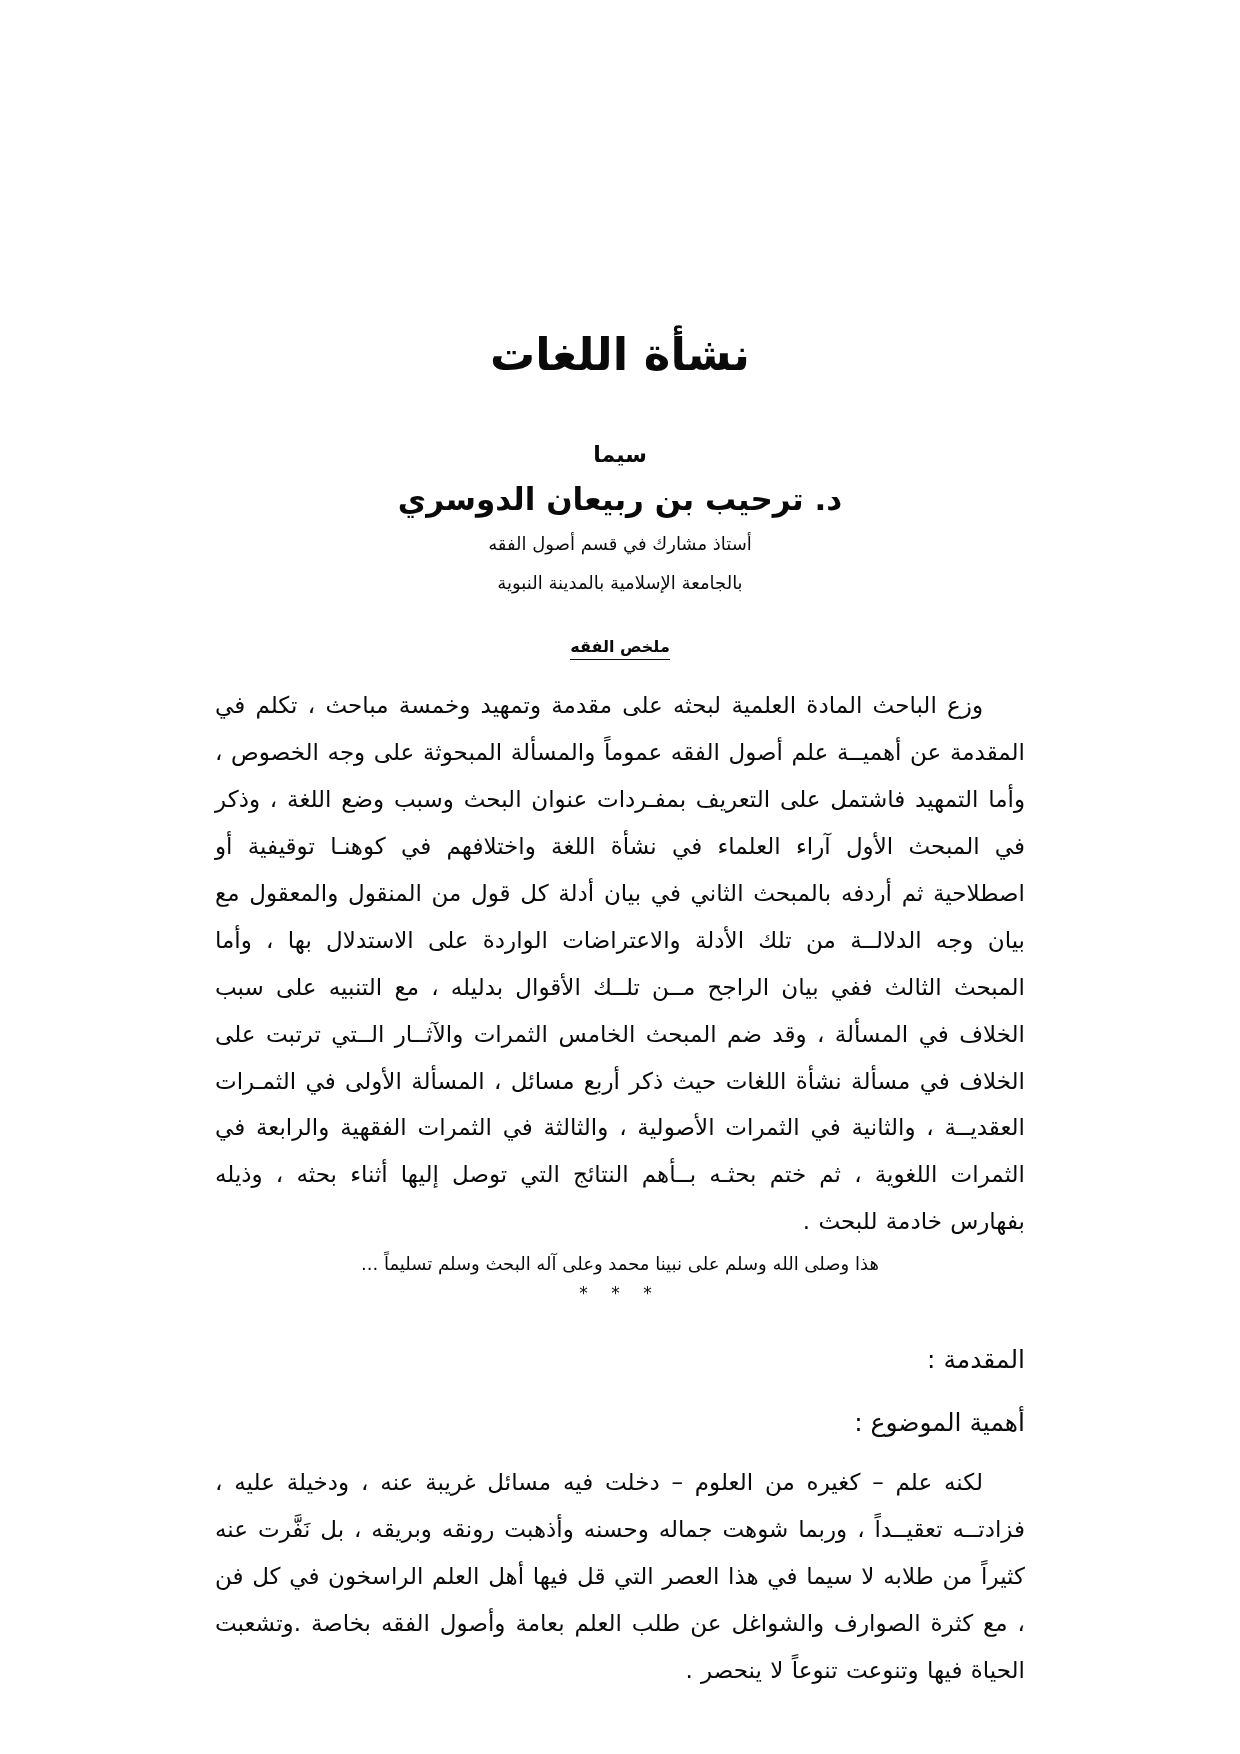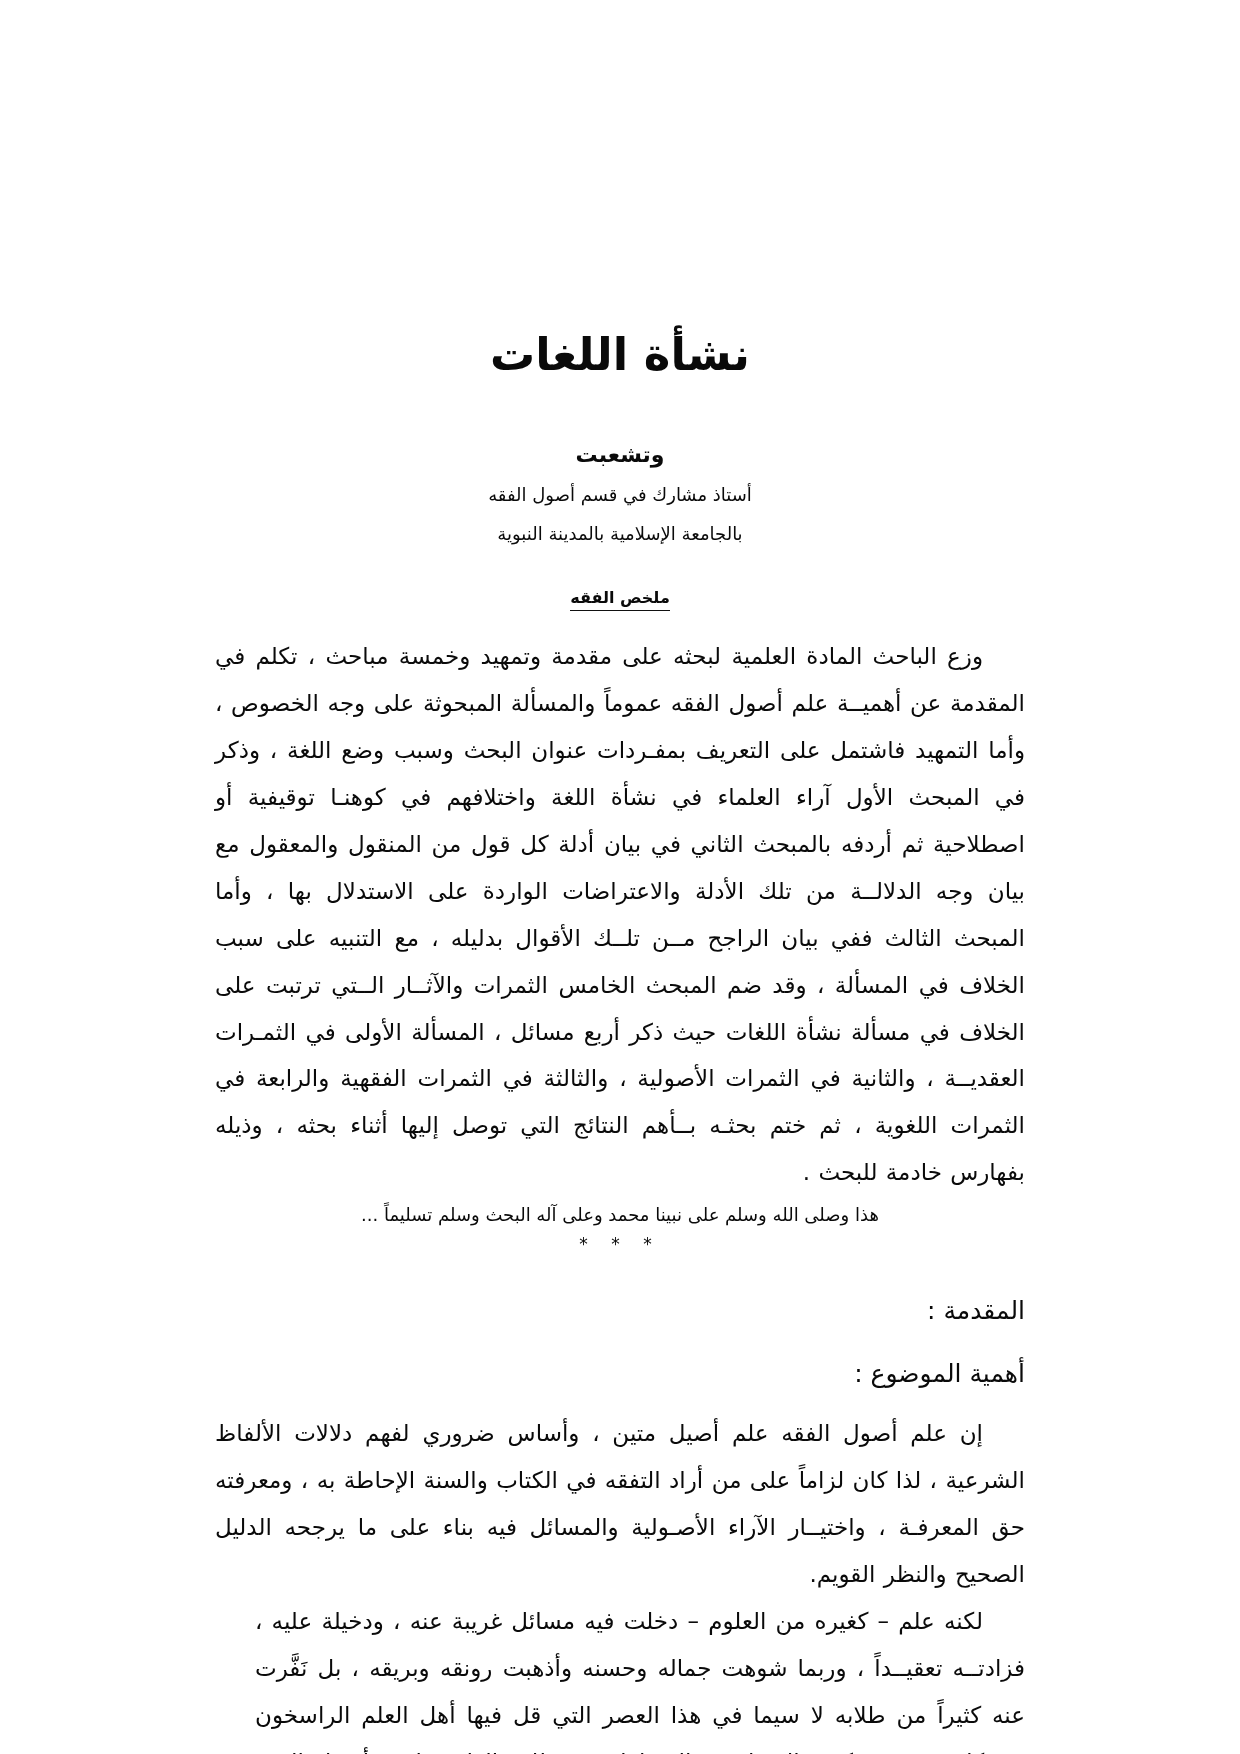--- a/index.html
+++ b/index.html
@@ -110,40 +110,40 @@
   .par-group .body-par + .body-par { margin-top: 0; margin-left: 40px; }
 </style>
 </head>
 <body>
 
 <div class="page">
   <div class="content">
 
     <h1 class="doc-title">نشأة اللغات</h1>
 
-    <div class="prepared-label">وتشعبت</div>
+    <div class="prepared-label">سيما</div>
 
+    <div class="author-name">د. ترحيب بن ربيعان الدوسري</div>
 
     <div class="affiliation">أستاذ مشارك في قسم أصول الفقه</div>
 
     <div class="affiliation">بالجامعة الإسلامية بالمدينة النبوية</div>
 
     <div class="abstract-block">
       <div class="abstract-heading">ملخص الفقه</div>
 
       <p class="body-par">وزع الباحث المادة العلمية لبحثه على مقدمة وتمهيد وخمسة مباحث ، تكلم في المقدمة عن أهميــة علم أصول الفقه عموماً والمسألة المبحوثة على وجه الخصوص ، وأما التمهيد فاشتمل على التعريف بمفـردات عنوان البحث وسبب وضع اللغة ، وذكر في المبحث الأول آراء العلماء في نشأة اللغة واختلافهم في كوهنـا توقيفية أو اصطلاحية ثم أردفه بالمبحث الثاني في بيان أدلة كل قول من المنقول والمعقول مع بيان وجه الدلالــة من تلك الأدلة والاعتراضات الواردة على الاستدلال بها ، وأما المبحث الثالث ففي بيان الراجح مــن تلــك الأقوال بدليله ، مع التنبيه على سبب الخلاف في المسألة ، وقد ضم المبحث الخامس الثمرات والآثــار الــتي ترتبت على الخلاف في مسألة نشأة اللغات حيث ذكر أربع مسائل ، المسألة الأولى في الثمـرات العقديــة ، والثانية في الثمرات الأصولية ، والثالثة في الثمرات الفقهية والرابعة في الثمرات اللغوية ، ثم ختم بحثـه بــأهم النتائج التي توصل إليها أثناء بحثه ، وذيله بفهارس خادمة للبحث .</p>
 
       <p class="closing-line">هذا وصلى الله وسلم على نبينا محمد وعلى آله البحث وسلم تسليماً ...</p>
 
       <div class="stars">* * *</div>
     </div>
 
     <h2 class="section-heading">المقدمة :</h2>
 
     <h2 class="section-heading tight">أهمية الموضوع :</h2>
 
     <div class="par-group">
-      <p class="body-par">إن علم أصول الفقه علم أصيل متين ، وأساس ضروري لفهم دلالات الألفاظ الشرعية ، لذا كان لزاماً على من أراد التفقه في الكتاب والسنة الإحاطة به ، ومعرفته حق المعرفـة ، واختيــار الآراء الأصـولية والمسائل فيه بناء على ما يرجحه الدليل الصحيح والنظر القويم.</p>
       <p class="body-par">لكنه علم – كغيره من العلوم – دخلت فيه مسائل غريبة عنه ، ودخيلة عليه ، فزادتــه تعقيــداً ، وربما شوهت جماله وحسنه وأذهبت رونقه وبريقه ، بل نَفَّرت عنه كثيراً من طلابه لا سيما في هذا العصر التي قل فيها أهل العلم الراسخون في كل فن ، مع كثرة الصوارف والشواغل عن طلب العلم بعامة وأصول الفقه بخاصة .وتشعبت الحياة فيها وتنوعت تنوعاً لا ينحصر .</p>
     </div>
 
   </div>
 </div>
 
 </body></html>

